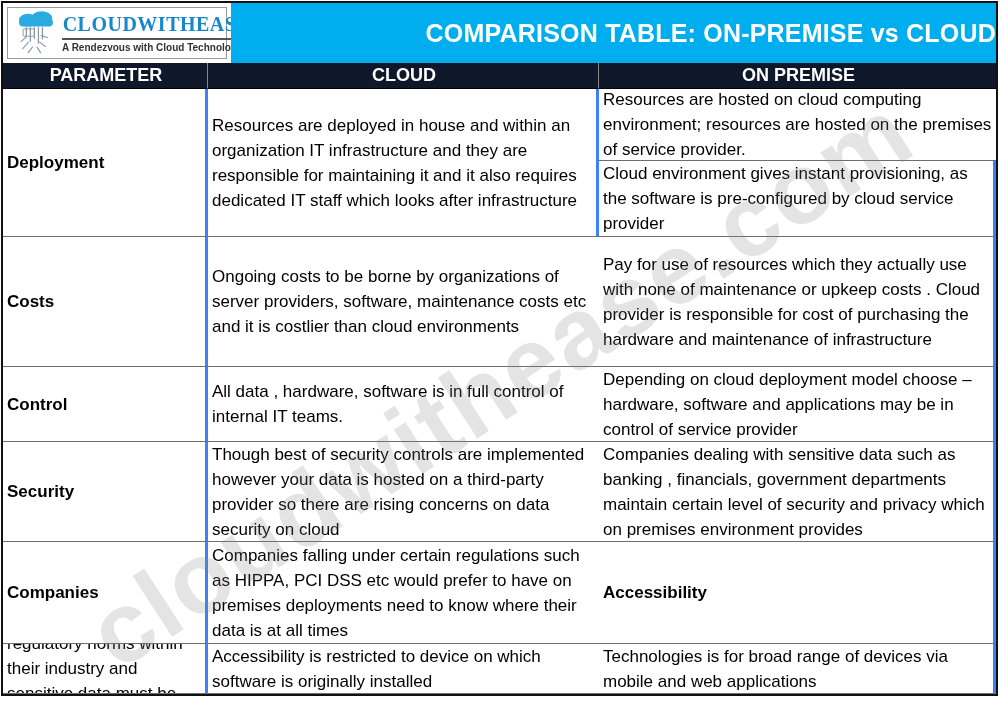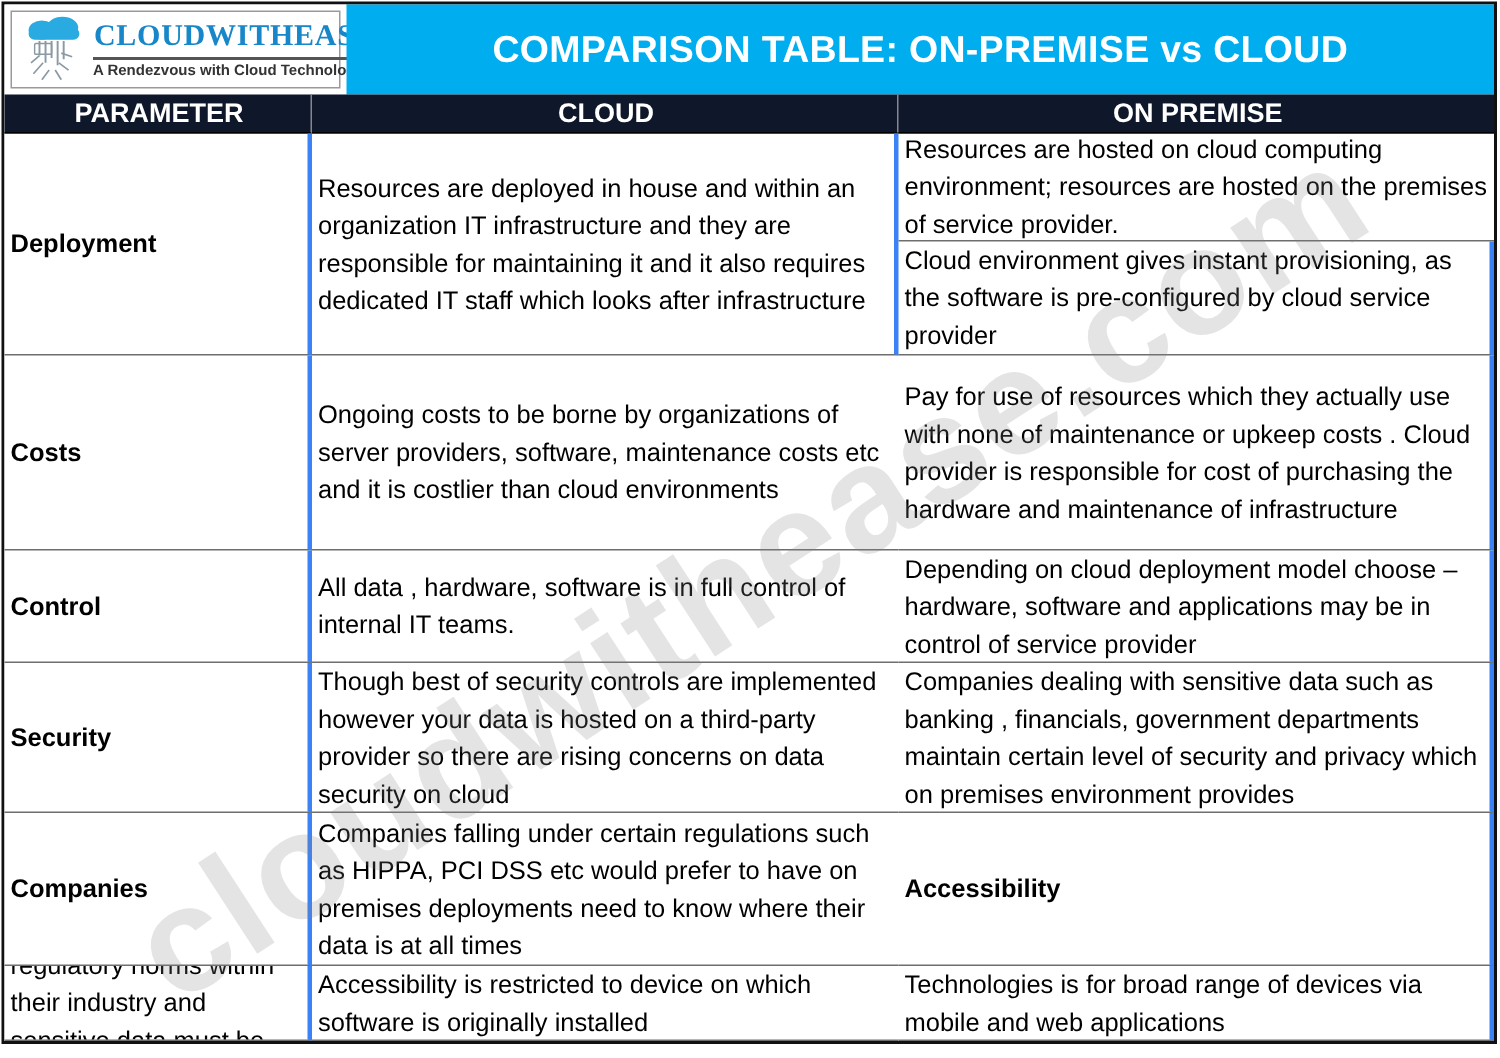--- a/index.html
+++ b/index.html
@@ -27,21 +27,21 @@
   .brand {
     font-family: "Liberation Serif", serif; font-weight: bold;
     font-size: 20px; color: #1787c9; letter-spacing: 0.5px; white-space: nowrap;
   }
   .tagline {
     border-top: 2px solid #555; margin-top: 2px; padding-top: 2px;
     font-size: 10px; font-weight: bold; color: #333; white-space: nowrap;
   }
   .banner {
     flex: 1; background: #00AEEF; display: flex;
-    align-items: center; justify-content: center;
+    align-items: center; justify-content: flex-end;
   }
   .banner-title {
     color: #ffffff; font-weight: bold; font-size: 25px; letter-spacing: 0.2px;
   }
   
   .table-grid {
     display: grid;
     grid-template-columns: 205px 391px auto;
     grid-template-rows: 26px 72px 76px 130px 75px 100px 102px 50px;
     background: #ffffff;

